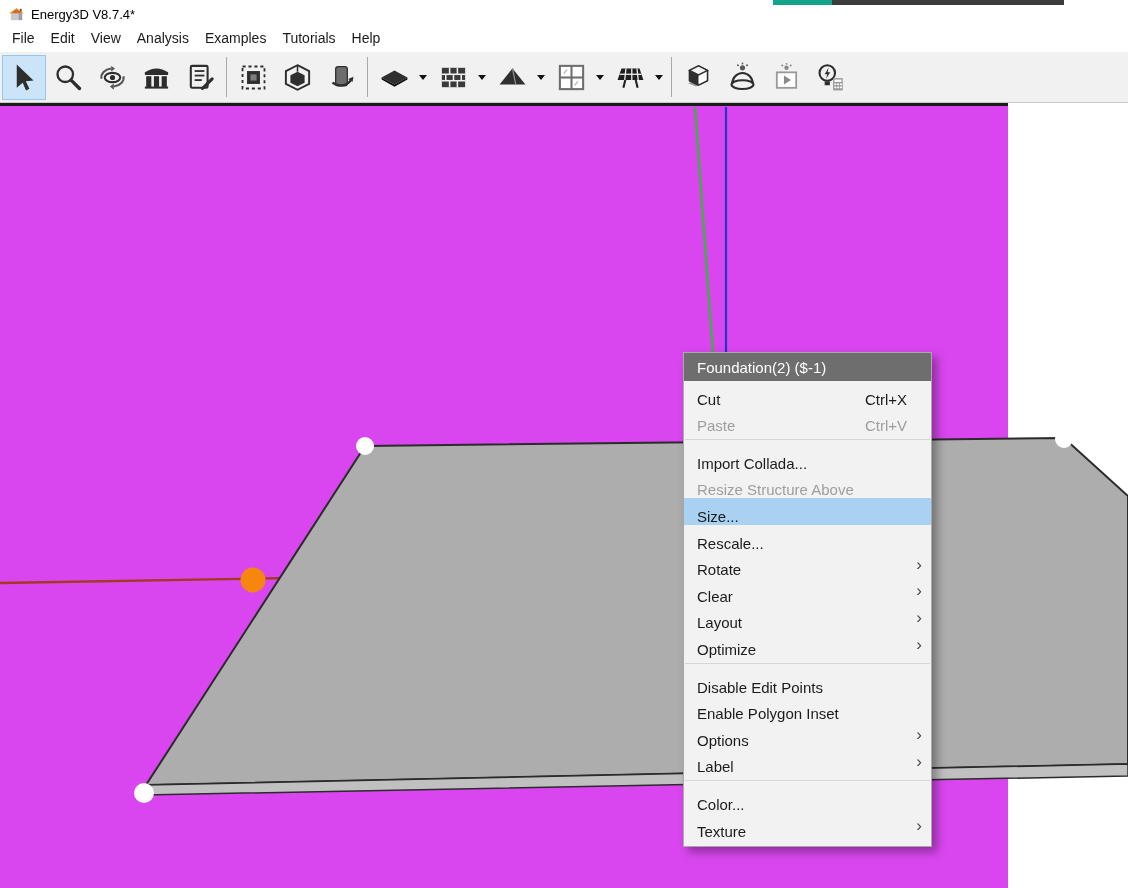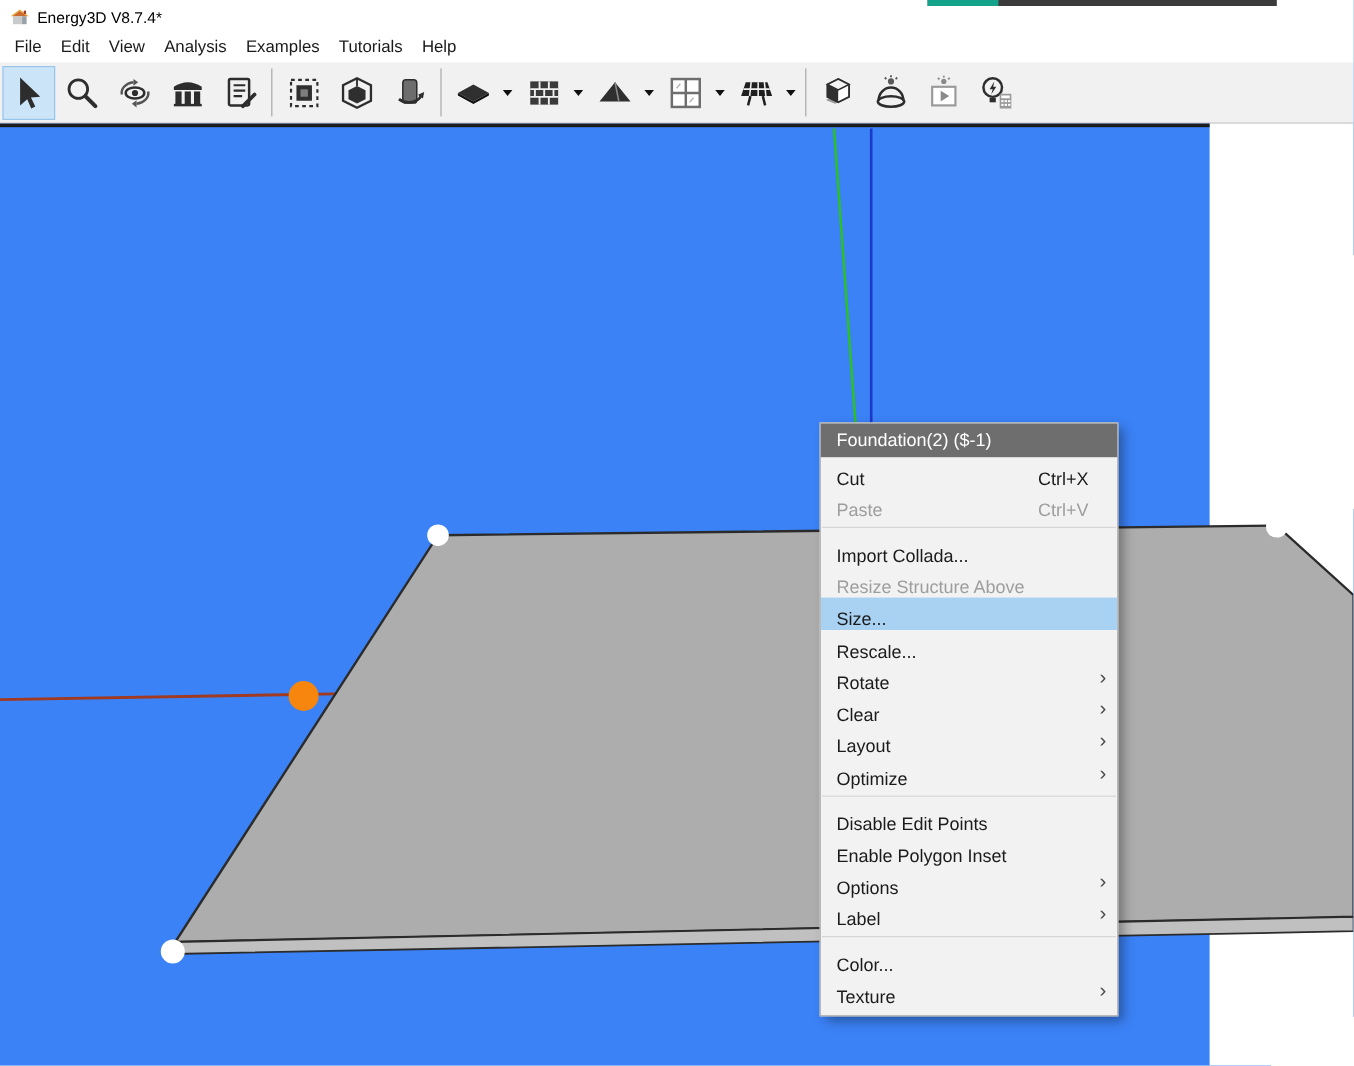--- a/index.html
+++ b/index.html
@@ -18,21 +18,21 @@
 
   .toolbar { position:absolute; left:0; top:52px; width:1128px; height:51px; background:#f1f1f1; display:flex; align-items:center; padding-left:2px; border-bottom:1px solid #c9c9c9; }
   .tbtn { width:44px; height:45px; display:flex; align-items:center; justify-content:center; border:1px solid transparent; }
   .tbtn.active { background:#cce4f7; border:1px solid #98c5ea; }
   .tbtn svg { width:31px; height:31px; }
   .tgroup { display:flex; align-items:center; height:45px; padding-right:4px; }
   .caret { width:0; height:0; border-left:4.5px solid transparent; border-right:4.5px solid transparent; border-top:5px solid #111; margin-left:3px; }
   .tsep { width:1px; height:40px; background:#a9a9a9; margin:0 4px; }
 
   
-  .scene { position:absolute; left:0; top:103px; width:1008px; height:785px; background:#3b82f6; border-top:3px solid #1c1c1c; }
+  .scene { position:absolute; left:0; top:103px; width:1008px; height:785px; background:#d946ef; border-top:3px solid #1c1c1c; }
   .scene svg { position:absolute; left:0; top:0; }
 
   
   .ctx-menu { position:absolute; left:683px; top:349px; width:249px; background:#f2f2f2; border:1px solid #a9a9a9; box-shadow:5px 5px 9px rgba(0,0,0,0.35); padding-bottom:6px; }
   .ctx-header { height:28px; background:#6e6e6e; color:#ffffff; font-size:15px; display:flex; align-items:center; padding-left:13px; }
   .menu-item { height:26.6px; display:flex; align-items:flex-end; padding-left:13px; padding-right:8px; font-size:15px; color:#1b1b1b; position:relative; cursor:default;gap:21px; }
   .menu-item .mi-label { white-space:nowrap; }
   .menu-item .mi-shortcut { margin-left:auto; padding-right:16px; white-space:nowrap; }
   .menu-item .mi-arrow { display:none; position:absolute; right:9px; top:50%; transform:translateY(-54%); font-size:17px; color:#4a4a4a; line-height:1; }
   .menu-item.has-sub .mi-arrow { display:block; }

